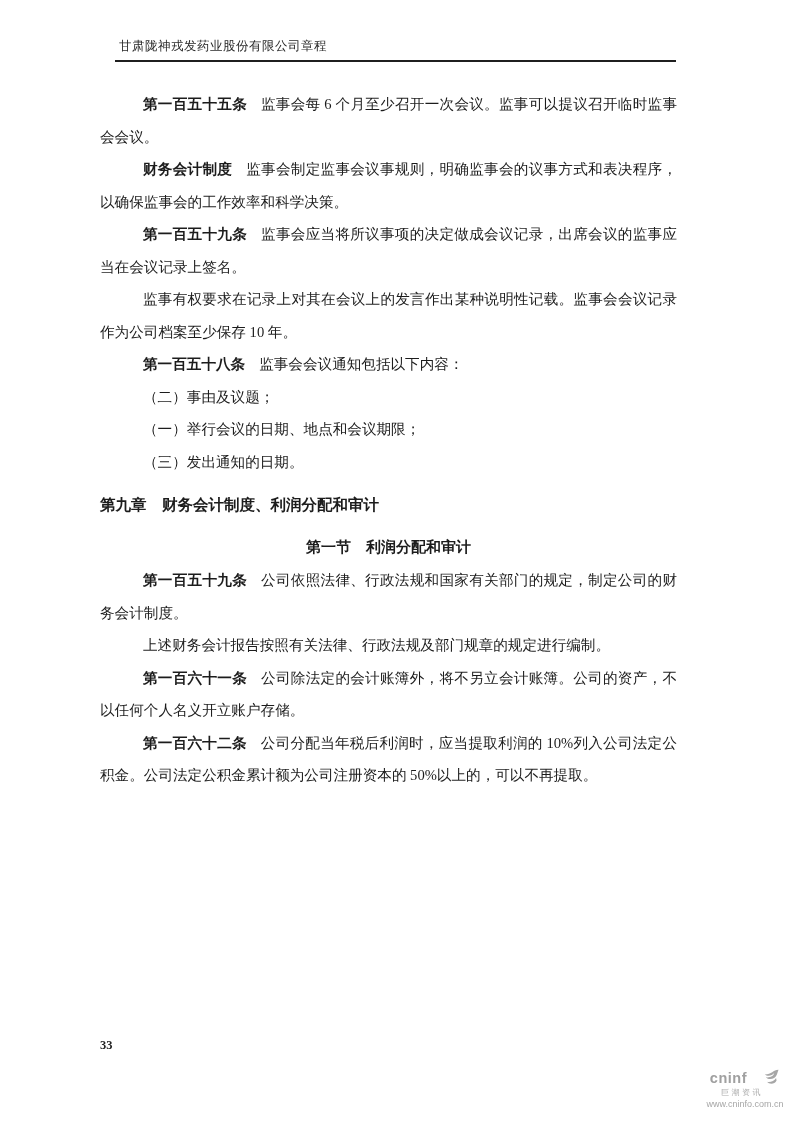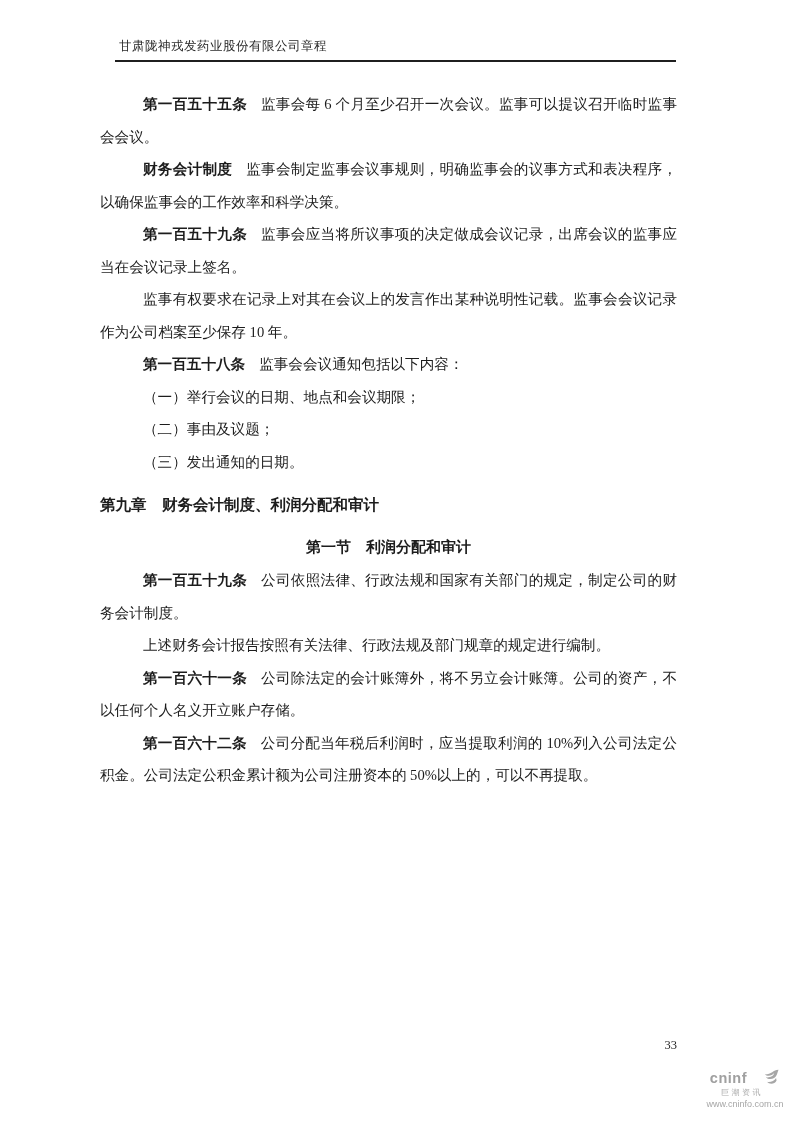--- a/index.html
+++ b/index.html
@@ -52,23 +52,24 @@
     font-weight: bold;
     font-size: 15px;
     line-height: 34px;
     margin-top: 8px;
   }
   .page-number {
     position: absolute;
     top: 1038px;
     left: 100px;
     width: 577px;
-    text-align: right;
+    text-align: left;
     font-size: 12.5px;
     color: #222;
+    font-weight: bold;
   }
   .cninfo {
     position: absolute;
     right: 4px;
     bottom: 12px;
     width: 88px;
     text-align: center;
     color: #a6a6a6;
     font-family: "Liberation Sans", sans-serif;
     line-height: 1.1;
@@ -109,22 +110,22 @@
   <div class="header">
     <div class="header-title">甘肃陇神戎发药业股份有限公司章程</div>
   </div>
 
   <div class="content">
     <p class="para"><span class="lead">第一百五十五条</span><span>监事会每 6 个月至少召开一次会议。监事可以提议召开临时监事会会议。</span></p>
     <p class="para"><span class="lead">财务会计制度</span><span>监事会制定监事会议事规则，明确监事会的议事方式和表决程序，以确保监事会的工作效率和科学决策。</span></p>
     <p class="para"><span class="lead">第一百五十九条</span><span>监事会应当将所议事项的决定做成会议记录，出席会议的监事应当在会议记录上签名。</span></p>
     <p class="para"><span>监事有权要求在记录上对其在会议上的发言作出某种说明性记载。监事会会议记录作为公司档案至少保存 10 年。</span></p>
     <p class="para"><span class="lead">第一百五十八条</span><span>监事会会议通知包括以下内容：</span></p>
+    <p class="para"><span>（二）事由及议题；</span></p>
     <p class="para"><span>（一）举行会议的日期、地点和会议期限；</span></p>
-    <p class="para"><span>（二）事由及议题；</span></p>
     <p class="para"><span>（三）发出通知的日期。</span></p>
     <p class="chapter-heading">第九章　财务会计制度、利润分配和审计</p>
     <p class="section-heading">第一节　利润分配和审计</p>
     <p class="para"><span class="lead">第一百五十九条</span><span>公司依照法律、行政法规和国家有关部门的规定，制定公司的财务会计制度。</span></p>
     <p class="para"><span>上述财务会计报告按照有关法律、行政法规及部门规章的规定进行编制。</span></p>
     <p class="para"><span class="lead">第一百六十一条</span><span>公司除法定的会计账簿外，将不另立会计账簿。公司的资产，不以任何个人名义开立账户存储。</span></p>
     <p class="para"><span class="lead">第一百六十二条</span><span>公司分配当年税后利润时，应当提取利润的 10%列入公司法定公积金。公司法定公积金累计额为公司注册资本的 50%以上的，可以不再提取。</span></p>
   </div>
 
   <div class="page-number">33</div>

